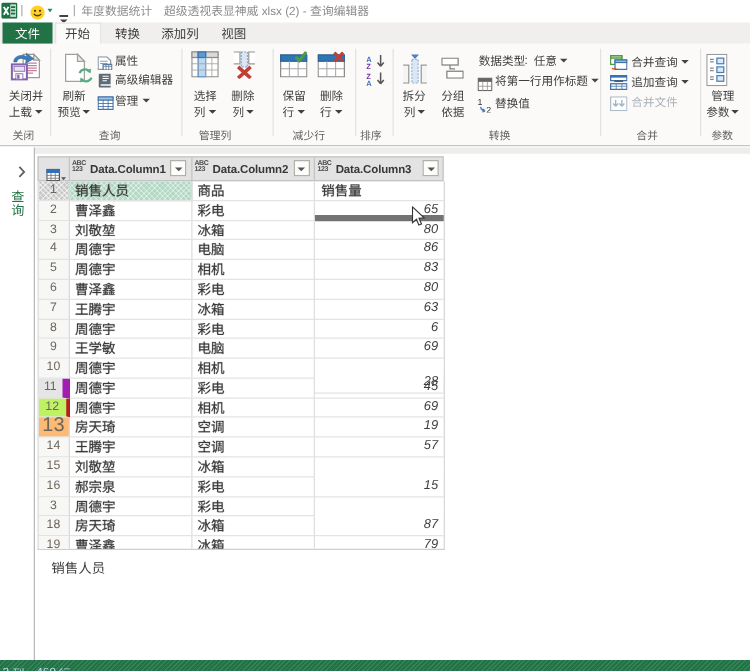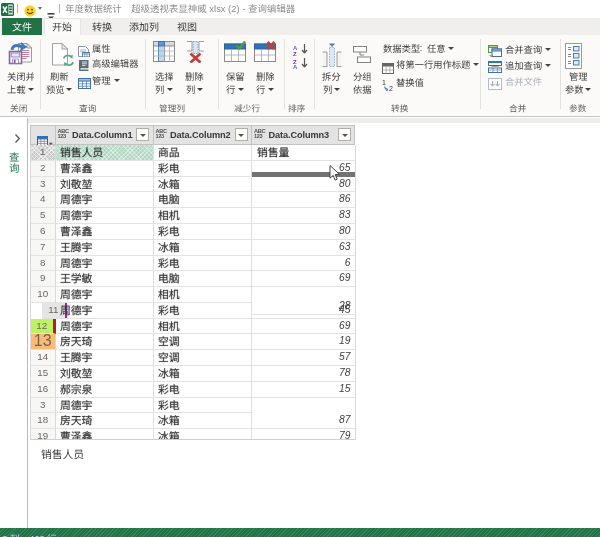--- a/index.html
+++ b/index.html
@@ -775,21 +775,21 @@
     </div>
     <div style="position:absolute;left:122.50px;top:142.11px;width:98.50px;height:15.79px;border-right:1px solid #dedede;border-bottom:1px solid #e3e3e2">
       <div style="position:absolute;left:4.5px;top:1.9949999999999997px;">
         <svg style="display:block;stroke:#3b3b3b;stroke-width:5px" width="21.6" height="10.8" viewBox="0 -216 500 250" fill="#3b3b3b">
           <use href="#g76f8" x="0"></use>
           <use href="#g673a" x="250"></use>
         </svg>
       </div>
     </div>
     <div style="position:absolute;left:221.00px;top:154px;width:103.50px;height:15.79px;border-right:1px solid #dedede;border-bottom:1px solid #e3e3e2;font-style:italic;font-size:10.3px;color:#3d3d3d;text-align:right;line-height:14.79px;padding-right:4px">28</div>
-    <div style="position:absolute;left:11px;top:157.90px;width:24.5px;height:15.79px;background:#e5e5e5;border-right:2px solid #a21caf;border-bottom:1px solid #e3e3e2;text-align:center;font-size:9.8px;color:#6e655b;line-height:14.79px">11</div>
+    <div style="position:absolute;left:0;top:157.90px;width:24.5px;height:15.79px;background:#e5e5e5;border-right:6px solid #a21caf;border-bottom:1px solid #e3e3e2;text-align:center;font-size:9.8px;color:#6e655b;line-height:14.79px">11</div>
     <div style="position:absolute;left:24.50px;top:157.90px;width:98.00px;height:15.79px;border-right:1px solid #dedede;border-bottom:1px solid #e3e3e2">
       <div style="position:absolute;left:4.5px;top:1.9949999999999997px;">
         <svg style="display:block;stroke:#3b3b3b;stroke-width:5px" width="32.4" height="10.8" viewBox="0 -216 750 250" fill="#3b3b3b">
           <use href="#g5468" x="0"></use>
           <use href="#g5fb7" x="250"></use>
           <use href="#g5b87" x="500"></use>
         </svg>
       </div>
     </div>
     <div style="position:absolute;left:122.50px;top:157.90px;width:98.50px;height:15.79px;border-right:1px solid #dedede;border-bottom:1px solid #e3e3e2">
@@ -869,21 +869,20 @@
       </div>
     </div>
     <div style="position:absolute;left:122.50px;top:221.06px;width:98.50px;height:15.79px;border-right:1px solid #dedede;border-bottom:1px solid #e3e3e2">
       <div style="position:absolute;left:4.5px;top:1.9949999999999997px;">
         <svg style="display:block;stroke:#3b3b3b;stroke-width:5px" width="21.6" height="10.8" viewBox="0 -216 500 250" fill="#3b3b3b">
           <use href="#g51b0" x="0"></use>
           <use href="#g7bb1" x="250"></use>
         </svg>
       </div>
     </div>
-    <div style="position:absolute;left:221.00px;top:221.06px;width:103.50px;height:15.79px;border-right:1px solid #dedede;border-bottom:1px solid #e3e3e2;font-style:italic;font-size:10.3px;color:#3d3d3d;text-align:right;line-height:14.79px;padding-right:4px">78</div>
     <div style="position:absolute;left:0;top:236.85px;width:24.5px;height:15.79px;background:#f7f7f6;border-right:1px solid #d9d9d9;border-bottom:1px solid #e3e3e2;text-align:center;font-size:9.8px;color:#6e655b;line-height:14.79px">16</div>
     <div style="position:absolute;left:24.50px;top:236.85px;width:98.00px;height:15.79px;border-right:1px solid #dedede;border-bottom:1px solid #e3e3e2">
       <div style="position:absolute;left:4.5px;top:1.9949999999999997px;">
         <svg style="display:block;stroke:#3b3b3b;stroke-width:5px" width="32.4" height="10.8" viewBox="0 -216 750 250" fill="#3b3b3b">
           <use href="#g90dd" x="0"></use>
           <use href="#g5b97" x="250"></use>
           <use href="#g6cc9" x="500"></use>
         </svg>
       </div>
     </div>

